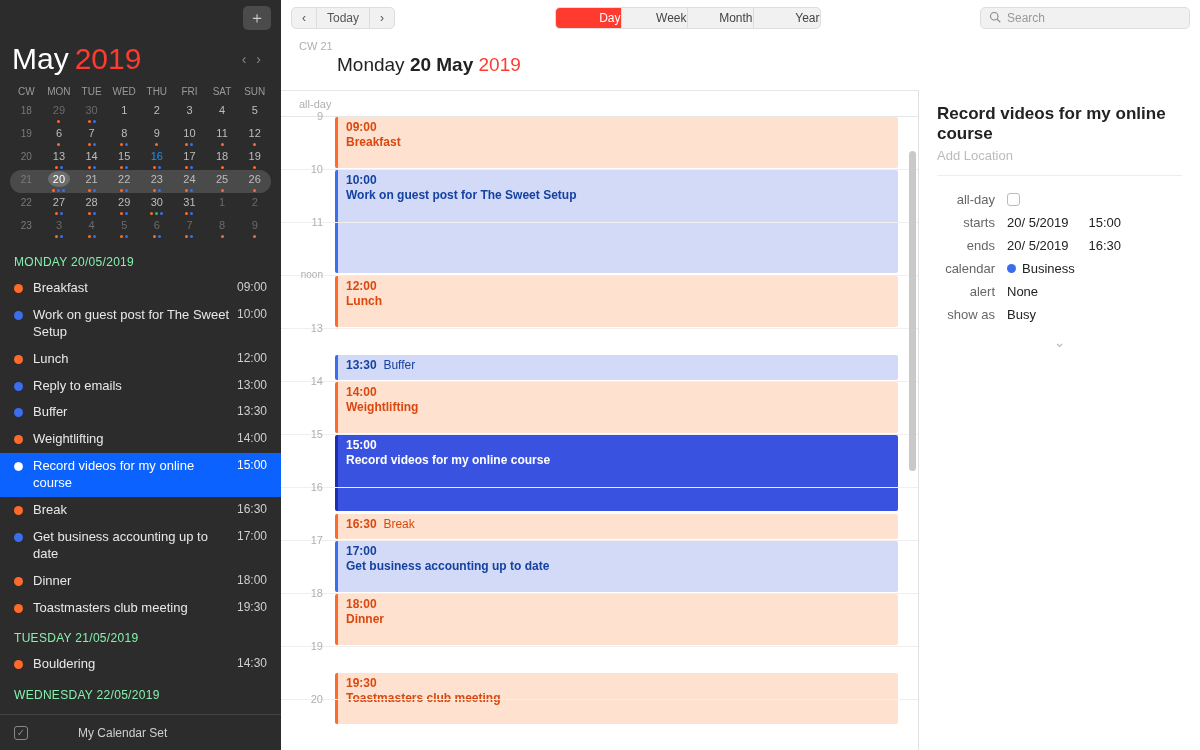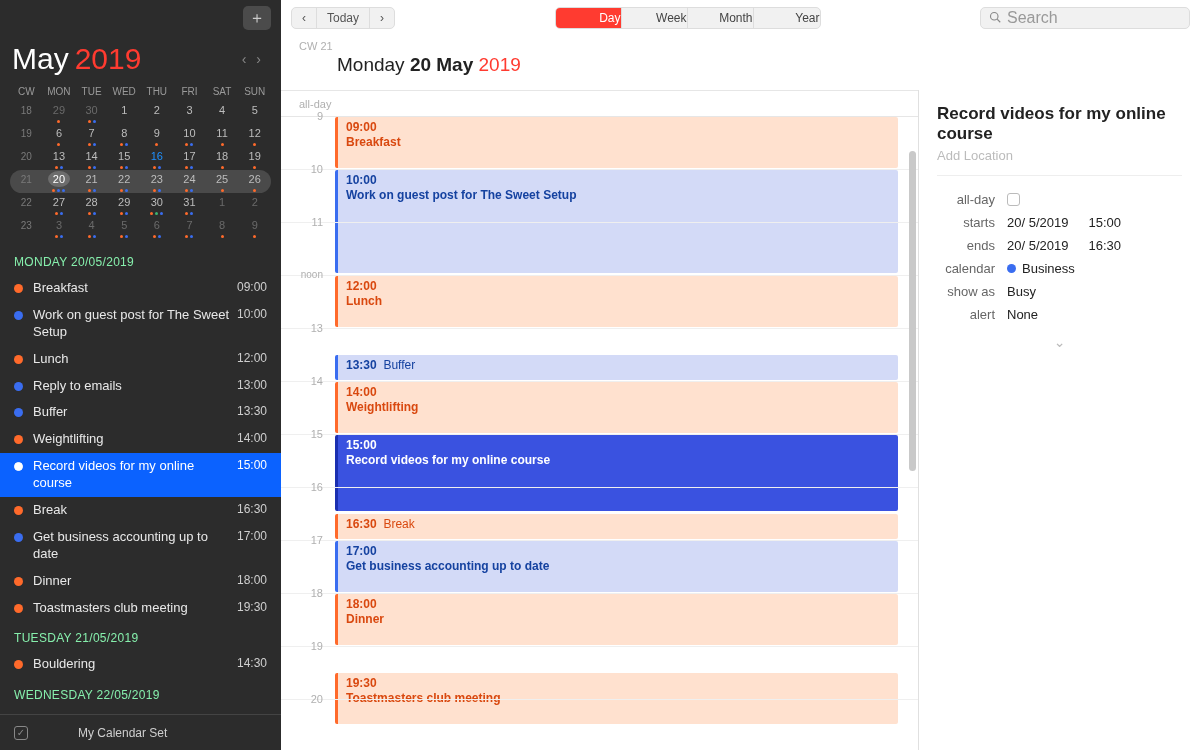--- a/index.html
+++ b/index.html
@@ -53,21 +53,21 @@
 
 .main { flex:1; display:flex; flex-direction:column; background:#fff;}
 .toolbar { height:36px; display:flex; align-items:center; padding:0 10px; gap:12px; }
 .nav-group{ display:flex; background:#f1f1f1; border:1px solid #ddd; border-radius:5px; overflow:hidden; height:22px;}
 .nav-group > div{ padding:0 10px; font-size:12px; color:#555; display:flex; align-items:center; cursor:pointer; border-right:1px solid #ddd;}
 .nav-group > div:last-child{ border-right:none;}
 .seg { display:flex; background:#f1f1f1; border:1px solid #ddd; border-radius:5px; overflow:hidden; height:22px; margin-left:auto;}
 .seg > div{ width:66px; text-align:right; font-size:12px; color:#444; line-height:20px; cursor:pointer; border-right:1px solid #ddd;}
 .seg > div:last-child{ border-right:none;}
 .seg > div.on{ background:#ff3b30; color:#fff;}
-.search { margin-left:auto; width:210px; height:22px; background:#f1f1f1; border:1px solid #ddd; border-radius:5px; display:flex; align-items:center; padding:0 8px; gap:6px; color:#999; font-size:16px;}
+.search { margin-left:auto; width:210px; height:22px; background:#f1f1f1; border:1px solid #ddd; border-radius:5px; display:flex; align-items:center; padding:0 8px; gap:6px; color:#999; font-size:12px;}
 .search svg{ width:12px; height:12px; fill:#888;}
 
 .cw { font-size:11px; color:#b0b0b0; padding:4px 0 0 18px;}
 .day-title { font-size:19px; font-weight:300; padding:2px 0 14px 56px; color:#222;}
 .day-title .bold{ font-weight:600;}
 .day-title .red{ color:#ff3b30;}
 
 .columns{ flex:1; display:flex; overflow:hidden;justify-content:center;}
 .daycol{ flex:1; position:relative; overflow-y:auto; border-top:1px solid #e6e6e6;}
 .allday{ height:26px; border-bottom:1px solid #e6e6e6; display:flex; align-items:center; padding-left:18px; font-size:11px; color:#b0b0b0;}
@@ -496,24 +496,24 @@
           </div>
         </div>
         <div class="ins-row">
           <div class="ins-lbl">calendar</div>
           <div class="ins-val">
               <span class="cal-dot"></span>
               <span>Business</span>
             </div>
         </div>
         <div class="ins-row">
+          <div class="ins-lbl">alert</div>
+          <div class="ins-val">None</div>
+        </div>
+        <div class="ins-row">
           <div class="ins-lbl">show as</div>
           <div class="ins-val">Busy</div>
         </div>
-        <div class="ins-row">
-          <div class="ins-lbl">alert</div>
-          <div class="ins-val">None</div>
-        </div>
         <div class="expand">⌄</div>
       </div>
     </div>
   </div>
 </div>
 
 </body></html>

